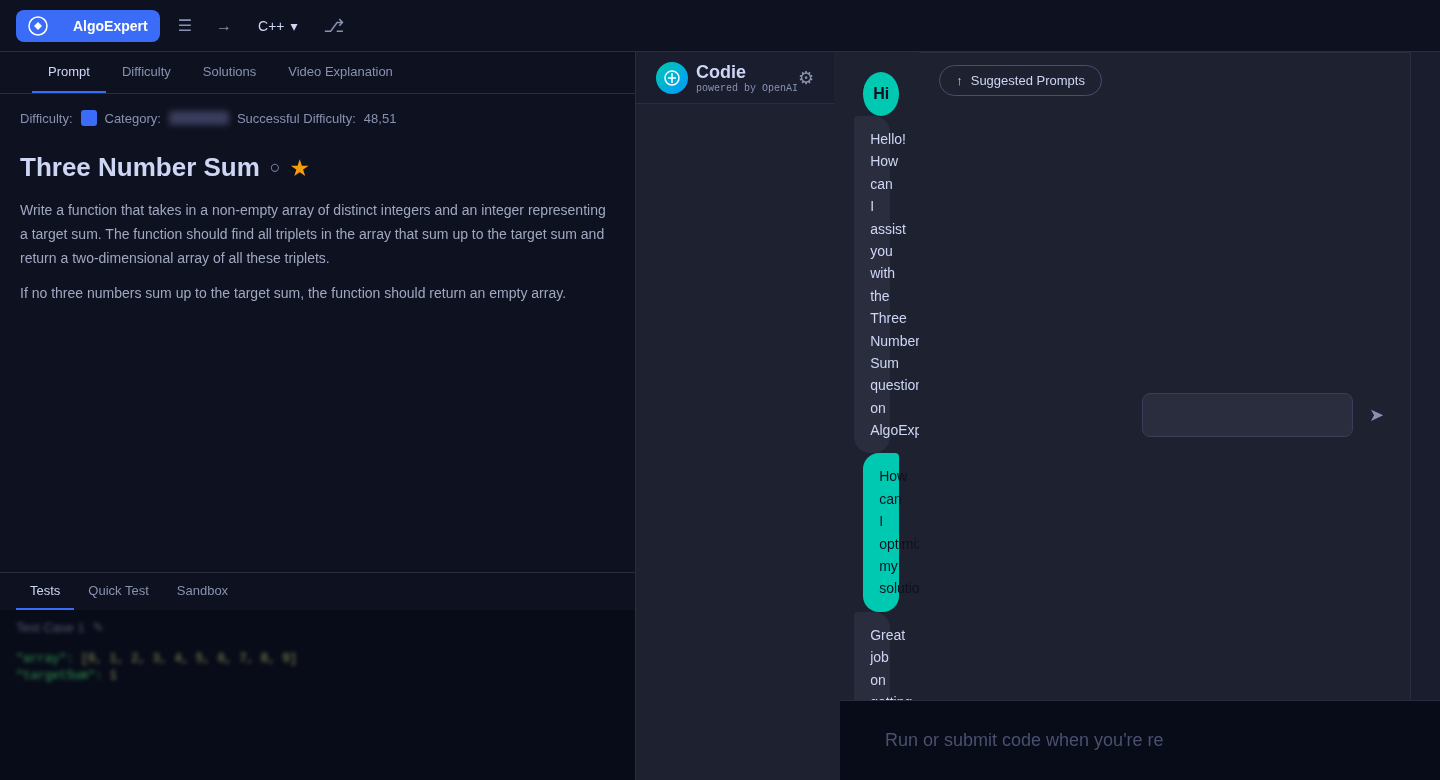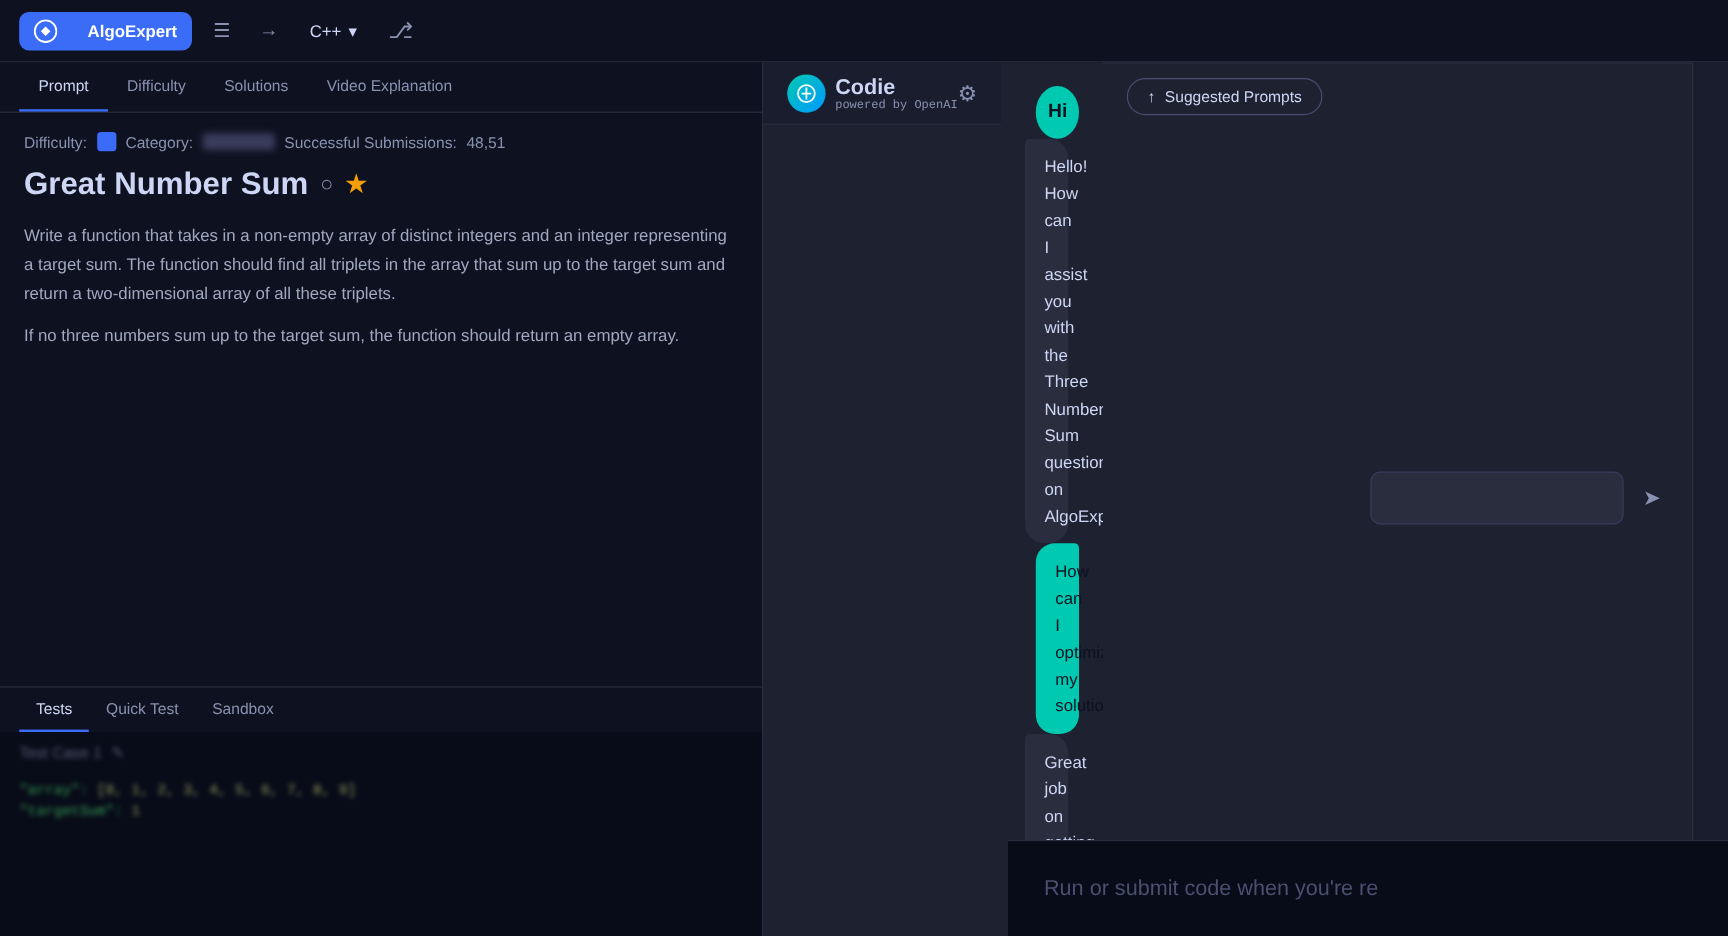--- a/index.html
+++ b/index.html
@@ -50,21 +50,21 @@
       background: #0e1120;
       display: flex;
       flex-direction: column;
       overflow: hidden;
     }
 
     
     .tab-bar {
       display: flex;
       border-bottom: 1px solid #2a2d3e;
-      padding: 0 16px;
+      padding: 0 32px;
     }
     .tab-item {
       padding: 12px 16px;
       font-size: 13px;
       color: #8892b0;
       cursor: pointer;
       border-bottom: 2px solid transparent;
     }
     .tab-item.active {
       color: #cdd6f4;
@@ -72,21 +72,21 @@
     }
 
     
     .problem-info {
       padding: 16px 20px;
       flex: 1;
       overflow-y: auto;
     }
     .meta-row {
       display: flex; align-items: center; gap: 8px;
-      font-size: 13px; color: #8892b0; margin-bottom: 12px;
+      font-size: 13px; color: #8892b0; margin-bottom: 26px;
     }
     .difficulty-badge {
       width: 16px; height: 16px; background: #3b6cf7; border-radius: 3px;
     }
     .category-blur {
       width: 60px; height: 14px; background: #3a3d5c; border-radius: 3px;
       filter: blur(3px);
     }
     .problem-title {
       font-size: 26px; font-weight: 700; color: #cdd6f4;
@@ -304,26 +304,26 @@
       <div class="tab-item">Solutions</div>
       <div class="tab-item">Video Explanation</div>
     </div>
 
     <div class="problem-info">
       <div class="meta-row">
         <span>Difficulty:</span>
         <div class="difficulty-badge"></div>
         <span>Category:</span>
         <div class="category-blur"></div>
-        <span>Successful Submissions:</span>
+        <span>Successful Difficulty:</span>
         <span>48,51</span>
       </div>
 
       <div class="problem-title">
-        <span>Great Number Sum</span>
+        <span>Three Number Sum</span>
         <span class="circle-icon">○</span>
         <span class="star-icon">★</span>
       </div>
 
       <div class="problem-desc">
         <p>Write a function that takes in a non-empty array of distinct integers and an integer representing a target sum. The function should find all triplets in the array that sum up to the target sum and return a two-dimensional array of all these triplets.</p>
         <p>If no three numbers sum up to the target sum, the function should return an empty array.</p>
       </div>
     </div>
 
@@ -406,15 +406,15 @@
       </button>
     </div>
 
   </div>
 
   <div style="width: 30px; background: #1a1d2e; border-left: 1px solid #2a2d3e; display: flex; flex-direction: column; align-items: center; padding-top: 8px;">
   </div>
 
 </div>
 
-<div style="position: fixed; bottom: 0; right: 0; width: 600px; height: 80px; background: #080b18; display: flex; align-items: center; justify-content: flex-start; padding: 0 30px; border-top: 1px solid #2a2d3e; z-index: 10;">
+<div style="position: fixed; bottom: 0; right: 0; width: 600px; height: 80px; background: #080b18; display: flex; align-items: center; justify-content: flex-start; padding: 0 45px; border-top: 1px solid #2a2d3e; z-index: 10;">
   <span class="code-hint">Run or submit code when you're re</span>
 </div>
 
 </body></html>

